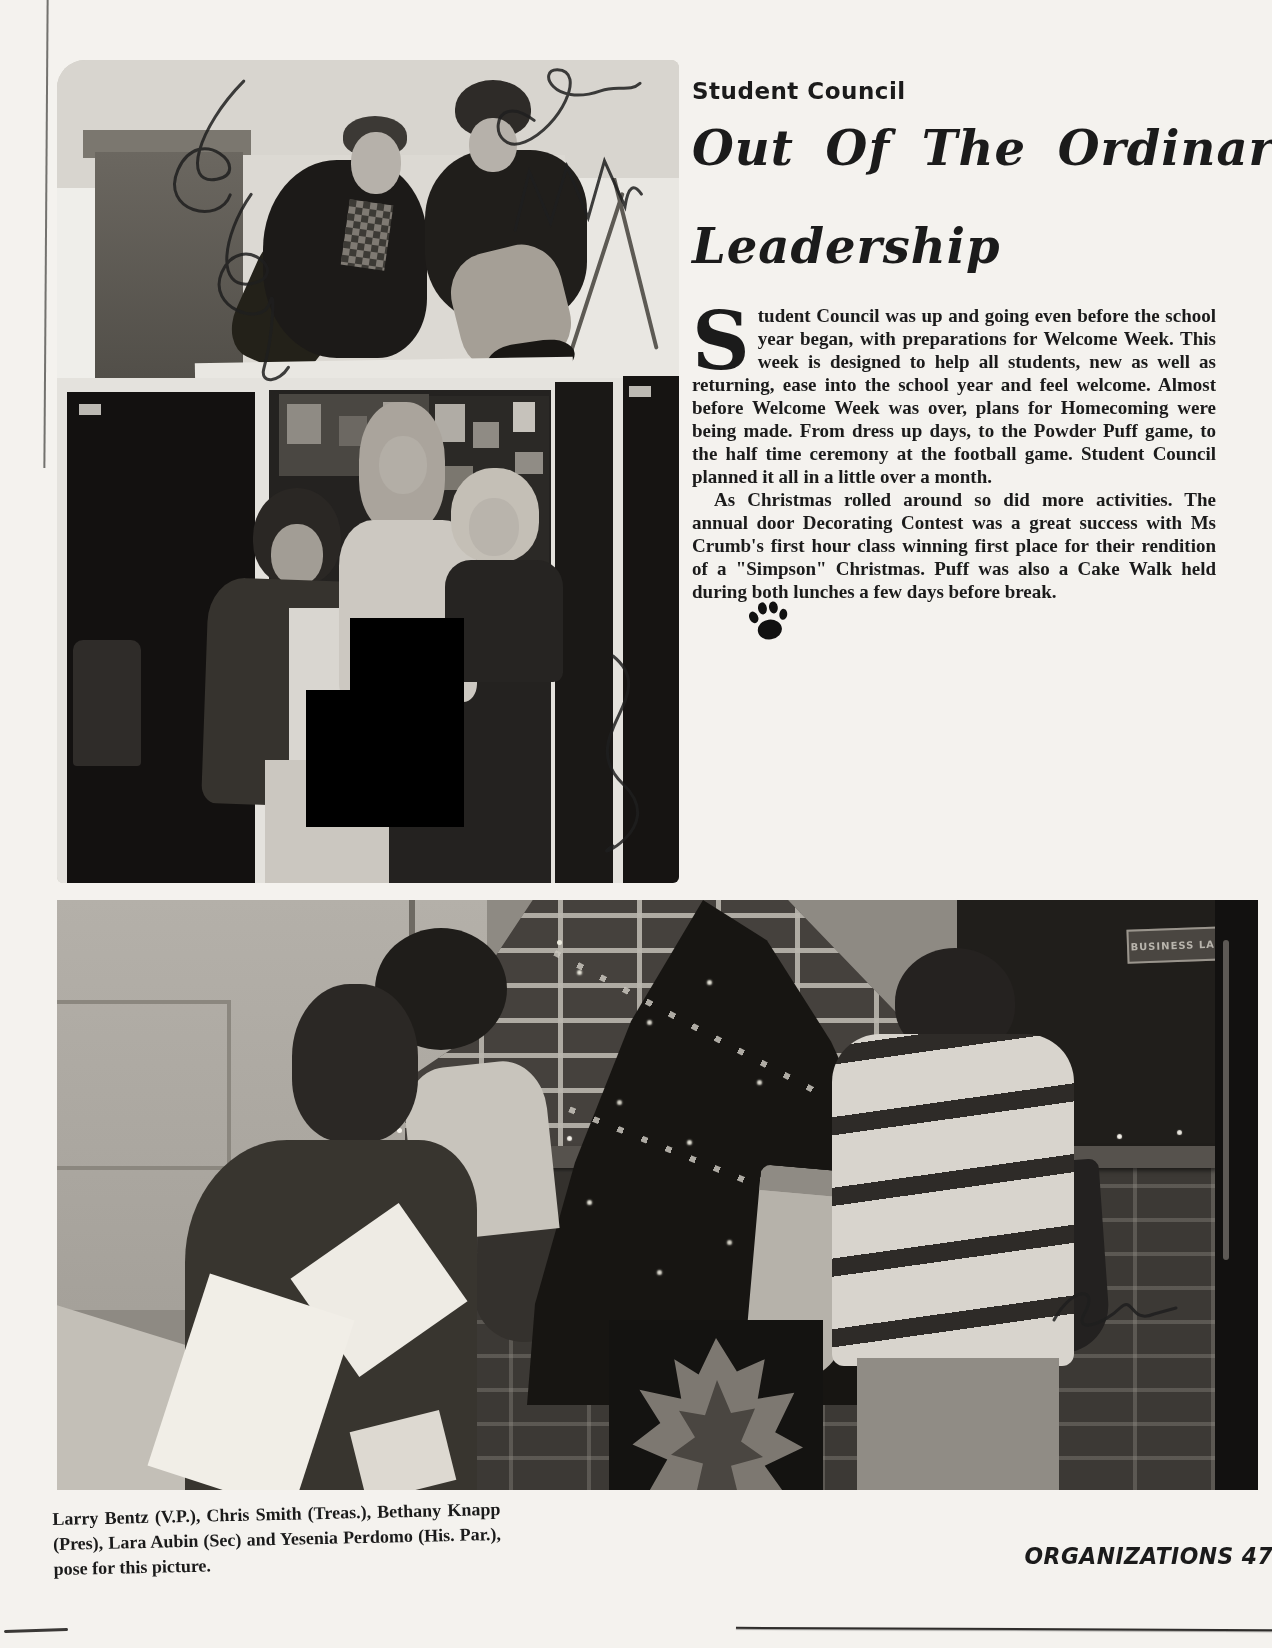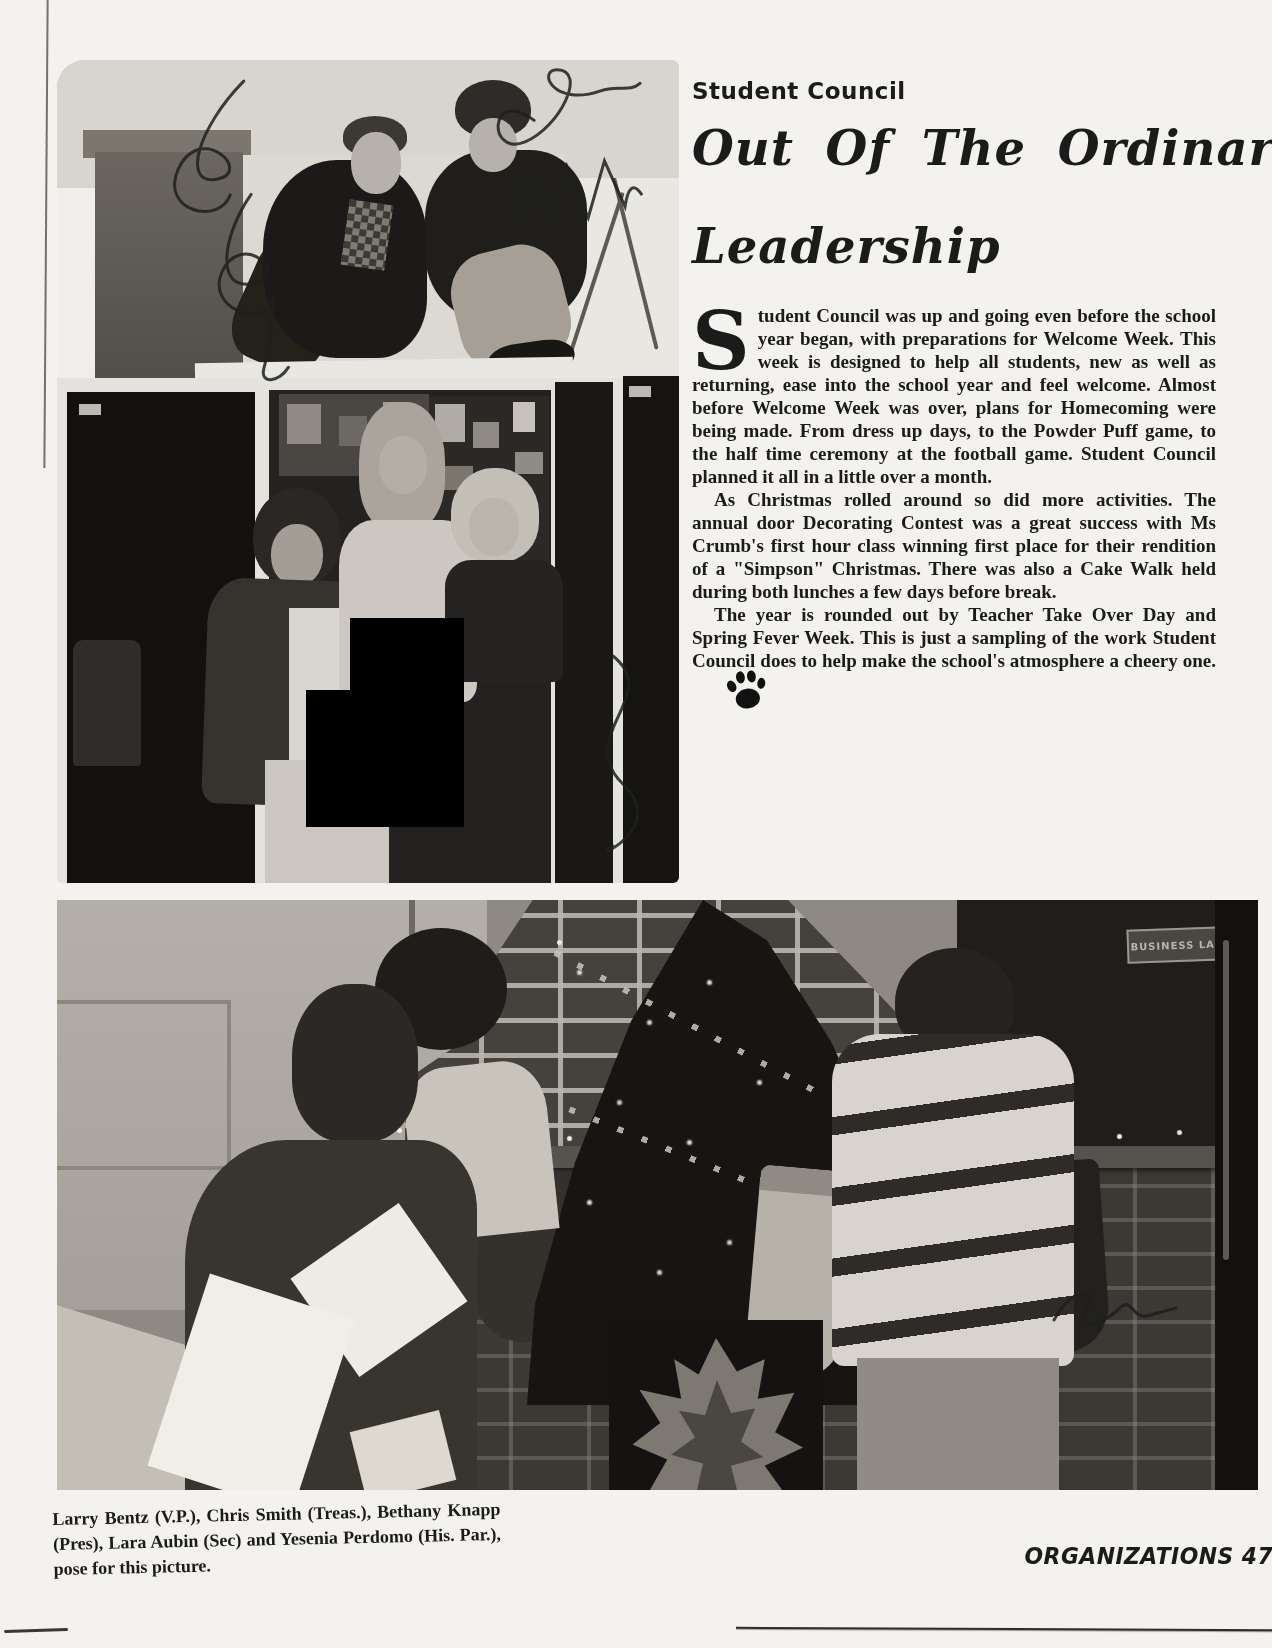--- a/index.html
+++ b/index.html
@@ -203,22 +203,22 @@
       <path d="M58,4 C108,44 18,84 68,132 C116,178 28,212 58,194"></path>
     </svg>
   </figure>
 
   <section class="article">
     <h3 class="kicker">Student Council</h3>
     <h1 class="headline l1">Out Of The Ordinary</h1>
     <h1 class="headline l2">Leadership</h1>
     <div class="bodycopy">
       <p><span class="dropcap">S</span><span>tudent Council was up and going even before the school year began, with preparations for Welcome Week. This week is designed to help all students, new as well as returning, ease into the school year and feel welcome. Almost before Welcome Week was over, plans for Homecoming were being made. From dress up days, to the Powder Puff game, to the half time ceremony at the football game. Student Council planned it all in a little over a month.</span></p>
-      <p class="indent">As Christmas rolled around so did more activities. The annual door Decorating Contest was a great success with Ms Crumb's first hour class winning first place for their rendition of a "Simpson" Christmas. There was also a Cake Walk held during both lunches a few days before break.</p>
-      <p class="indent"><span>The year is rounded out by Teacher Take Over Day and Spring Fever Week. This is just a sampling of the work Student Council does to help make the school's atmosphere a cheery one.</span><span class="paw"><svg width="46" height="44" viewBox="0 0 40 40">
+      <p class="indent">As Christmas rolled around so did more activities. The annual door Decorating Contest was a great success with Ms Crumb's first hour class winning first place for their rendition of a "Simpson" Christmas. Puff was also a Cake Walk held during both lunches a few days before break.</p>
+      <p class="indent"><span class="paw"><svg width="46" height="44" viewBox="0 0 40 40">
               <ellipse cx="20" cy="27" rx="11" ry="9" fill="#111"></ellipse>
               <ellipse cx="7" cy="14" rx="4" ry="5.5" fill="#111" transform="rotate(-18 7 14)"></ellipse>
               <ellipse cx="16" cy="7" rx="4" ry="5.5" fill="#111"></ellipse>
               <ellipse cx="26" cy="7.5" rx="4" ry="5.5" fill="#111"></ellipse>
               <ellipse cx="34" cy="15" rx="3.6" ry="5" fill="#111" transform="rotate(16 34 15)"></ellipse>
             </svg></span></p>
     </div>
   </section>
 
   <figure class="photo-bottom">

